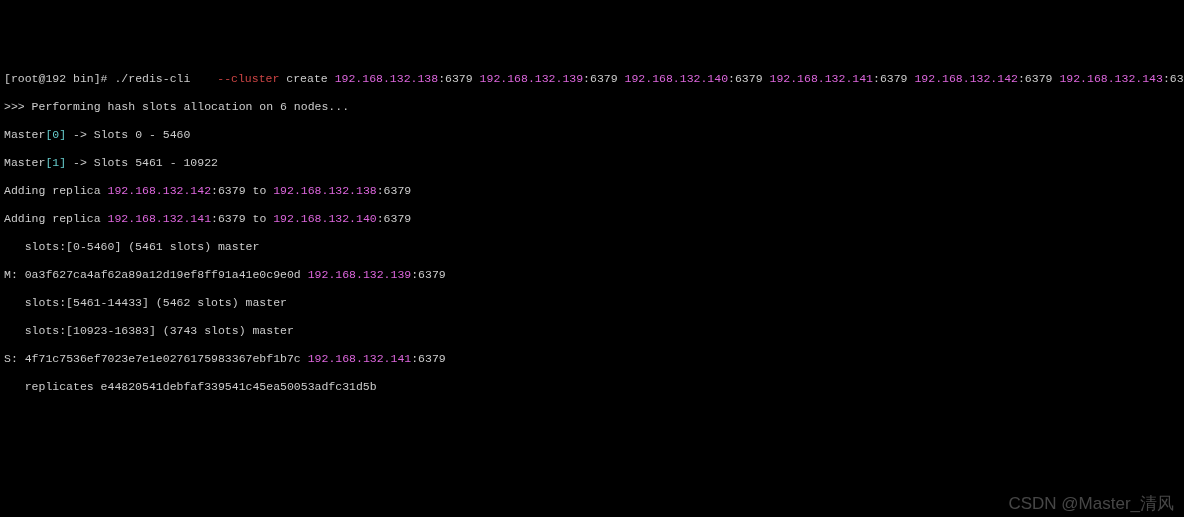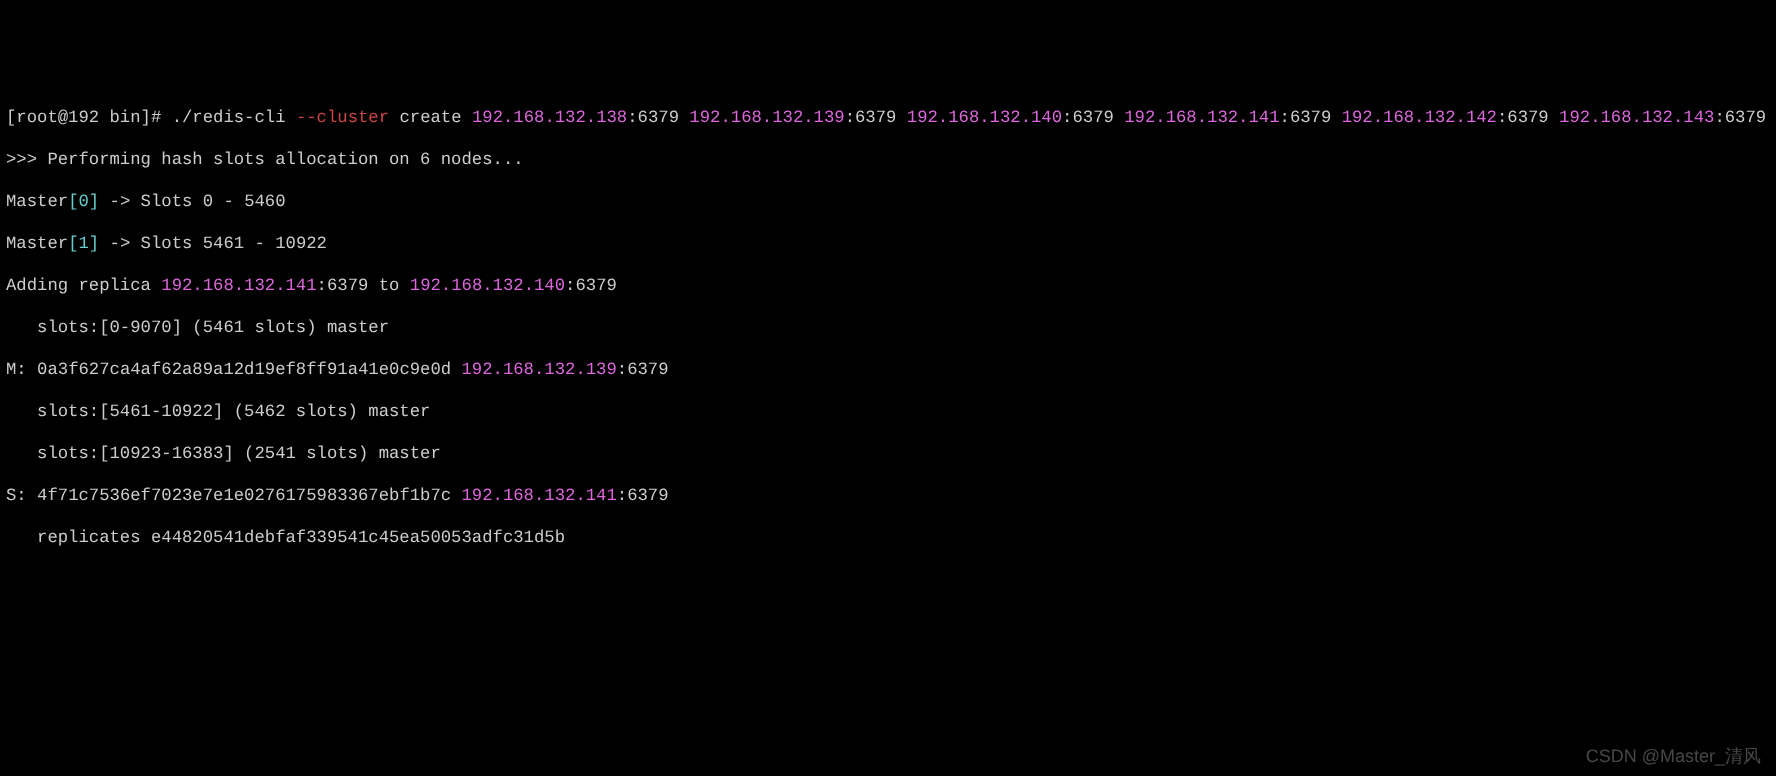--- a/index.html
+++ b/index.html
@@ -11,47 +11,48 @@
       color: #cccccc;
       padding: 2px 4px;
       width: 1184px;
       height: 517px;
       overflow: hidden;
       position: relative;
       white-space: pre;
     }
     .line { display: block; }
     .grey { color: #cccccc; }
-    .red { color: #cc4444; }
+    .red { color: #cc4444; margin-left: 20px; }
     .magenta { color: #dd66dd; }
     .cyan { color: #66cccc; }
     .watermark {
       position: absolute;
       bottom: 6px;
       right: 10px;
       color: rgba(200,200,200,0.35);
-      font-size: 12px;
+      font-size: 17px;
       font-family: sans-serif;
     }
   </style>
 </head>
 <body>
 
 
 
 <div>
 <span class="line"><span class="grey">[root@192 bin]#</span> <span class="grey">./redis-cli</span> <span class="red">--cluster</span> <span class="grey">create</span> <span class="magenta">192.168.132.138</span><span class="grey">:6379</span> <span class="magenta">192.168.132.139</span><span class="grey">:6379</span> <span class="magenta">192.168.132.140</span><span class="grey">:6379</span> <span class="magenta">192.168.132.141</span><span class="grey">:6379</span> <span class="magenta">192.168.132.142</span><span class="grey">:6379</span> <span class="magenta">192.168.132.143</span><span class="grey">:6379</span>  </span>
 <span class="line grey">&gt;&gt;&gt; Performing hash slots allocation on 6 nodes...</span>
 <span class="line"><span class="grey">Master</span><span class="cyan">[0]</span><span class="grey"> -&gt; Slots 0 - 5460</span></span>
 <span class="line"><span class="grey">Master</span><span class="cyan">[1]</span><span class="grey"> -&gt; Slots 5461 - 10922</span></span>
+<span class="line"><span class="grey">Adding replica </span><span class="magenta">192.168.132.142</span><span class="grey">:6379</span><span class="grey"> to </span><span class="magenta">192.168.132.138</span><span class="grey">:6379</span></span>
 <span class="line"><span class="grey">Adding replica </span><span class="magenta">192.168.132.141</span><span class="grey">:6379</span><span class="grey"> to </span><span class="magenta">192.168.132.140</span><span class="grey">:6379</span></span>
-<span class="line grey">   slots:[0-9070] (5461 slots) master</span>
+<span class="line grey">   slots:[0-5460] (5461 slots) master</span>
 <span class="line"><span class="grey">M: </span><span class="grey">0a3f627ca4af62a89a12d19ef8ff91a41e0c9e0d </span><span class="magenta">192.168.132.139</span><span class="grey">:6379</span></span>
-<span class="line grey">   slots:[5461-10922] (5462 slots) master</span>
-<span class="line grey">   slots:[10923-16383] (2541 slots) master</span>
+<span class="line grey">   slots:[5461-14433] (5462 slots) master</span>
+<span class="line grey">   slots:[10923-16383] (3743 slots) master</span>
 <span class="line"><span class="grey">S: </span><span class="grey">4f71c7536ef7023e7e1e0276175983367ebf1b7c </span><span class="magenta">192.168.132.141</span><span class="grey">:6379</span></span>
 <span class="line grey">   replicates e44820541debfaf339541c45ea50053adfc31d5b</span>
 
 
 
 
 
 
 
 

